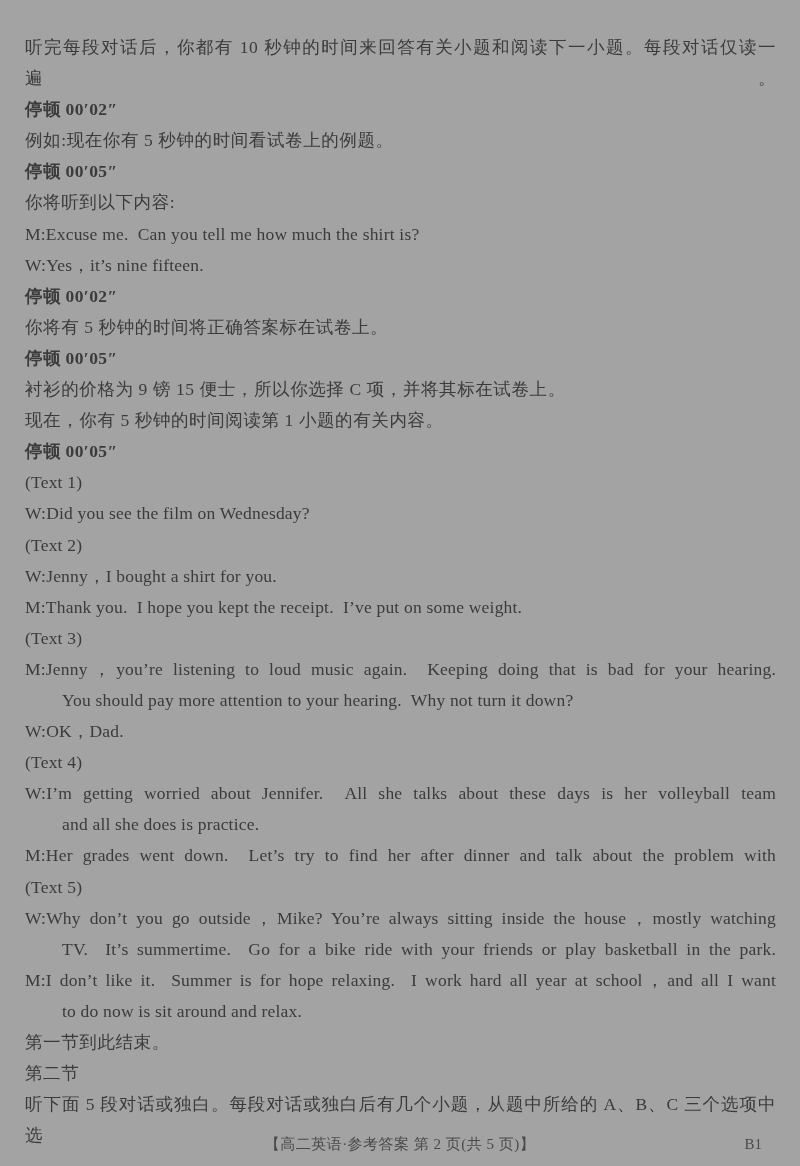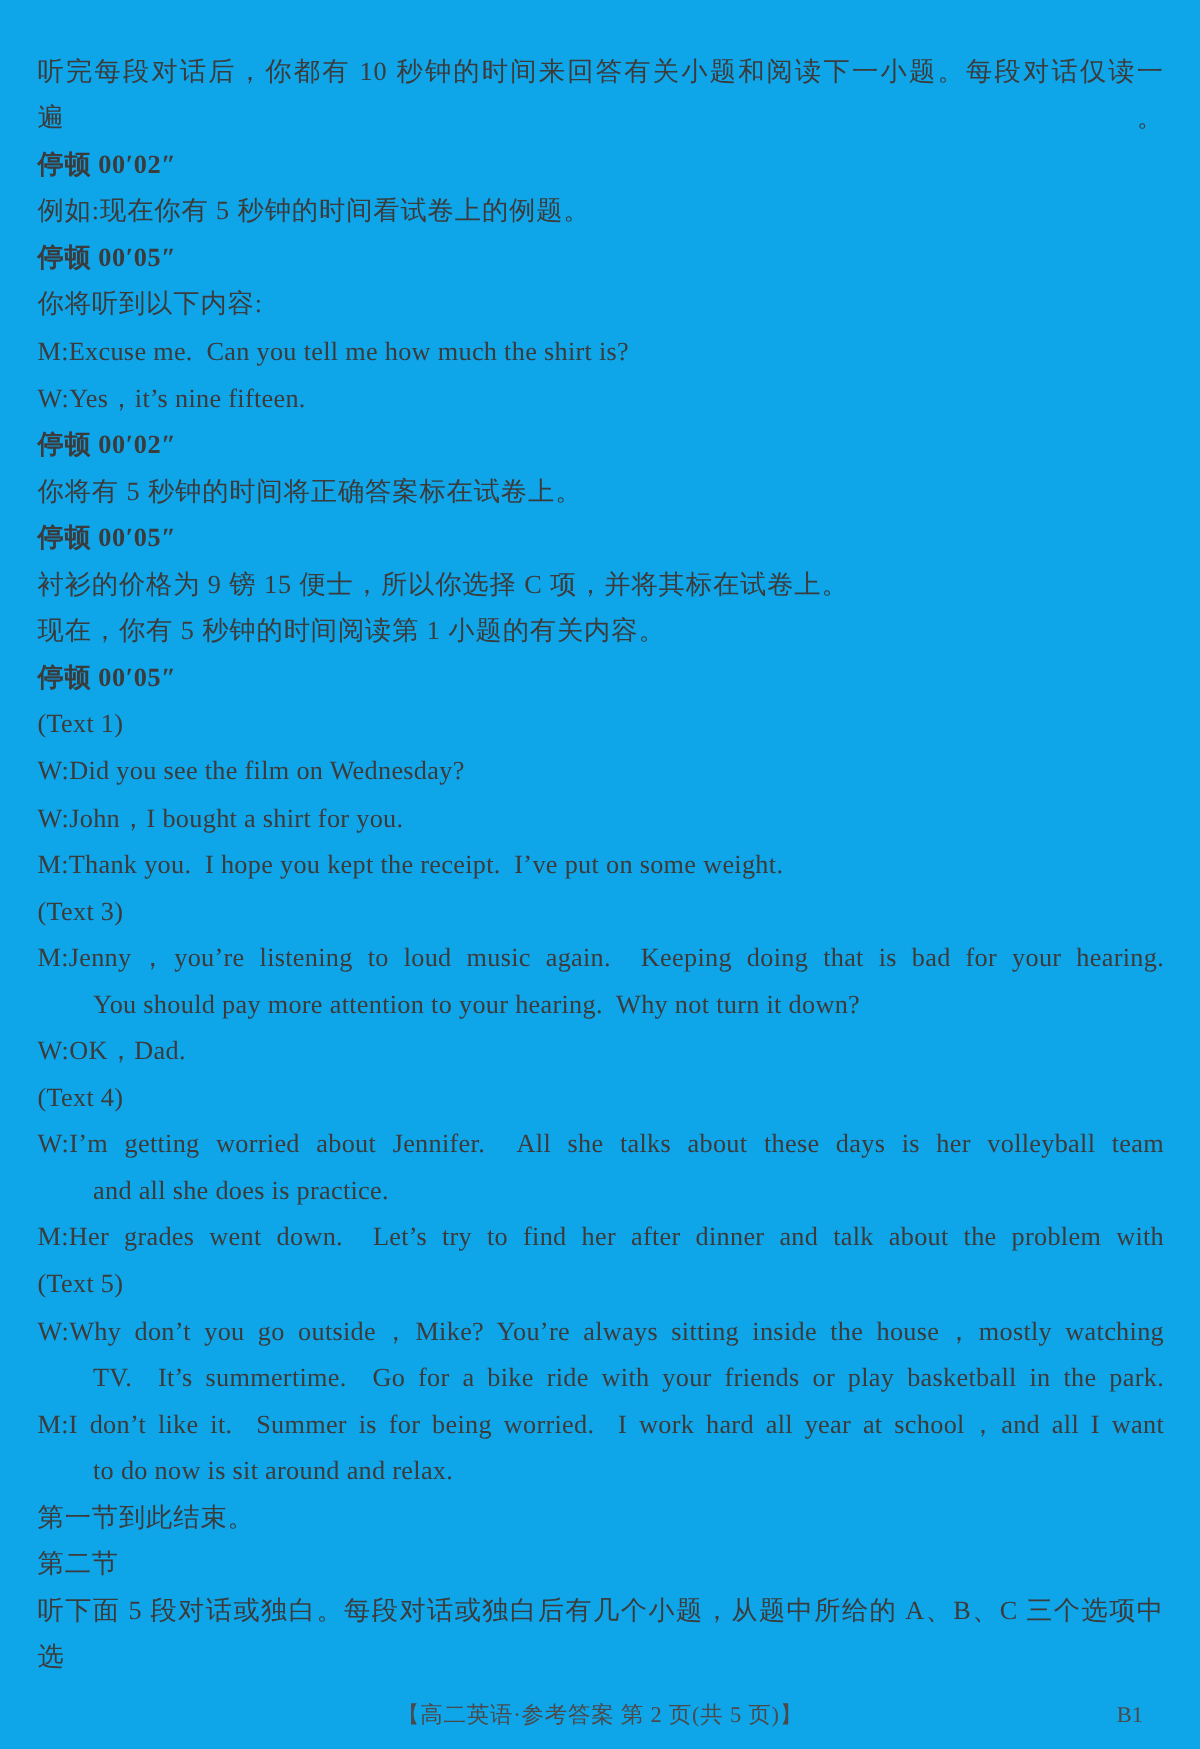--- a/index.html
+++ b/index.html
@@ -1,21 +1,21 @@
 <!DOCTYPE html>
 <html><head>
 <meta charset="utf-8">
 <style>
   html, body { margin: 0; padding: 0; background: #e8e8e8; }
   .page {
     position: relative;
     width: 800px;
     height: 1166px;
     margin: 0 auto;
-    background: #0ea5e9;
+    background: #a3a3a3;
     overflow: hidden;
     font-family: "Liberation Serif", "DejaVu Serif", serif;
     color: #3b3b3b;
   }
   .transcript {
     position: absolute;
     left: 25px;
     top: 32px;
     width: 751px;
   }
@@ -66,34 +66,35 @@
       <div class="line dialogue">M:Excuse me.  Can you tell me how much the shirt is?</div>
       <div class="line dialogue">W:Yes，it’s nine fifteen.</div>
       <div class="line pause">停顿 00′02″</div>
       <div class="line cn">你将有 5 秒钟的时间将正确答案标在试卷上。</div>
       <div class="line pause">停顿 00′05″</div>
       <div class="line cn">衬衫的价格为 9 镑 15 便士，所以你选择 C 项，并将其标在试卷上。</div>
       <div class="line cn">现在，你有 5 秒钟的时间阅读第 1 小题的有关内容。</div>
       <div class="line pause">停顿 00′05″</div>
       <div class="line textlabel">(Text 1)</div>
       <div class="line dialogue">W:Did you see the film on Wednesday?</div>
-      <div class="line dialogue">W:John，I bought a shirt for you.</div>
+      <div class="line textlabel">(Text 2)</div>
+      <div class="line dialogue">W:Jenny，I bought a shirt for you.</div>
       <div class="line dialogue">M:Thank you.  I hope you kept the receipt.  I’ve put on some weight.</div>
       <div class="line textlabel">(Text 3)</div>
       <div class="line dialogue fill">M:Jenny，you’re listening to loud music again.  Keeping doing that is bad for your hearing.</div>
       <div class="line cont">You should pay more attention to your hearing.  Why not turn it down?</div>
       <div class="line dialogue">W:OK，Dad.</div>
       <div class="line textlabel">(Text 4)</div>
       <div class="line dialogue fill">W:I’m getting worried about Jennifer.  All she talks about these days is her volleyball team</div>
       <div class="line cont">and all she does is practice.</div>
       <div class="line dialogue fill">M:Her grades went down.  Let’s try to find her after dinner and talk about the problem with</div>
       <div class="line textlabel">(Text 5)</div>
       <div class="line dialogue fill">W:Why don’t you go outside，Mike? You’re always sitting inside the house，mostly watching</div>
       <div class="line cont fill">TV.  It’s summertime.  Go for a bike ride with your friends or play basketball in the park.</div>
-      <div class="line dialogue fill">M:I don’t like it.  Summer is for being worried.  I work hard all year at school，and all I want</div>
+      <div class="line dialogue fill">M:I don’t like it.  Summer is for hope relaxing.  I work hard all year at school，and all I want</div>
       <div class="line cont">to do now is sit around and relax.</div>
       <div class="line cn">第一节到此结束。</div>
       <div class="line cn">第二节</div>
       <div class="line cn fill">听下面 5 段对话或独白。每段对话或独白后有几个小题，从题中所给的 A、B、C 三个选项中选</div>
     </div>
   <div class="footer">
     <span class="footer-center">【高二英语·参考答案 第 2 页(共 5 页)】</span>
     <span class="footer-right">B1</span>
   </div>
 </div>

